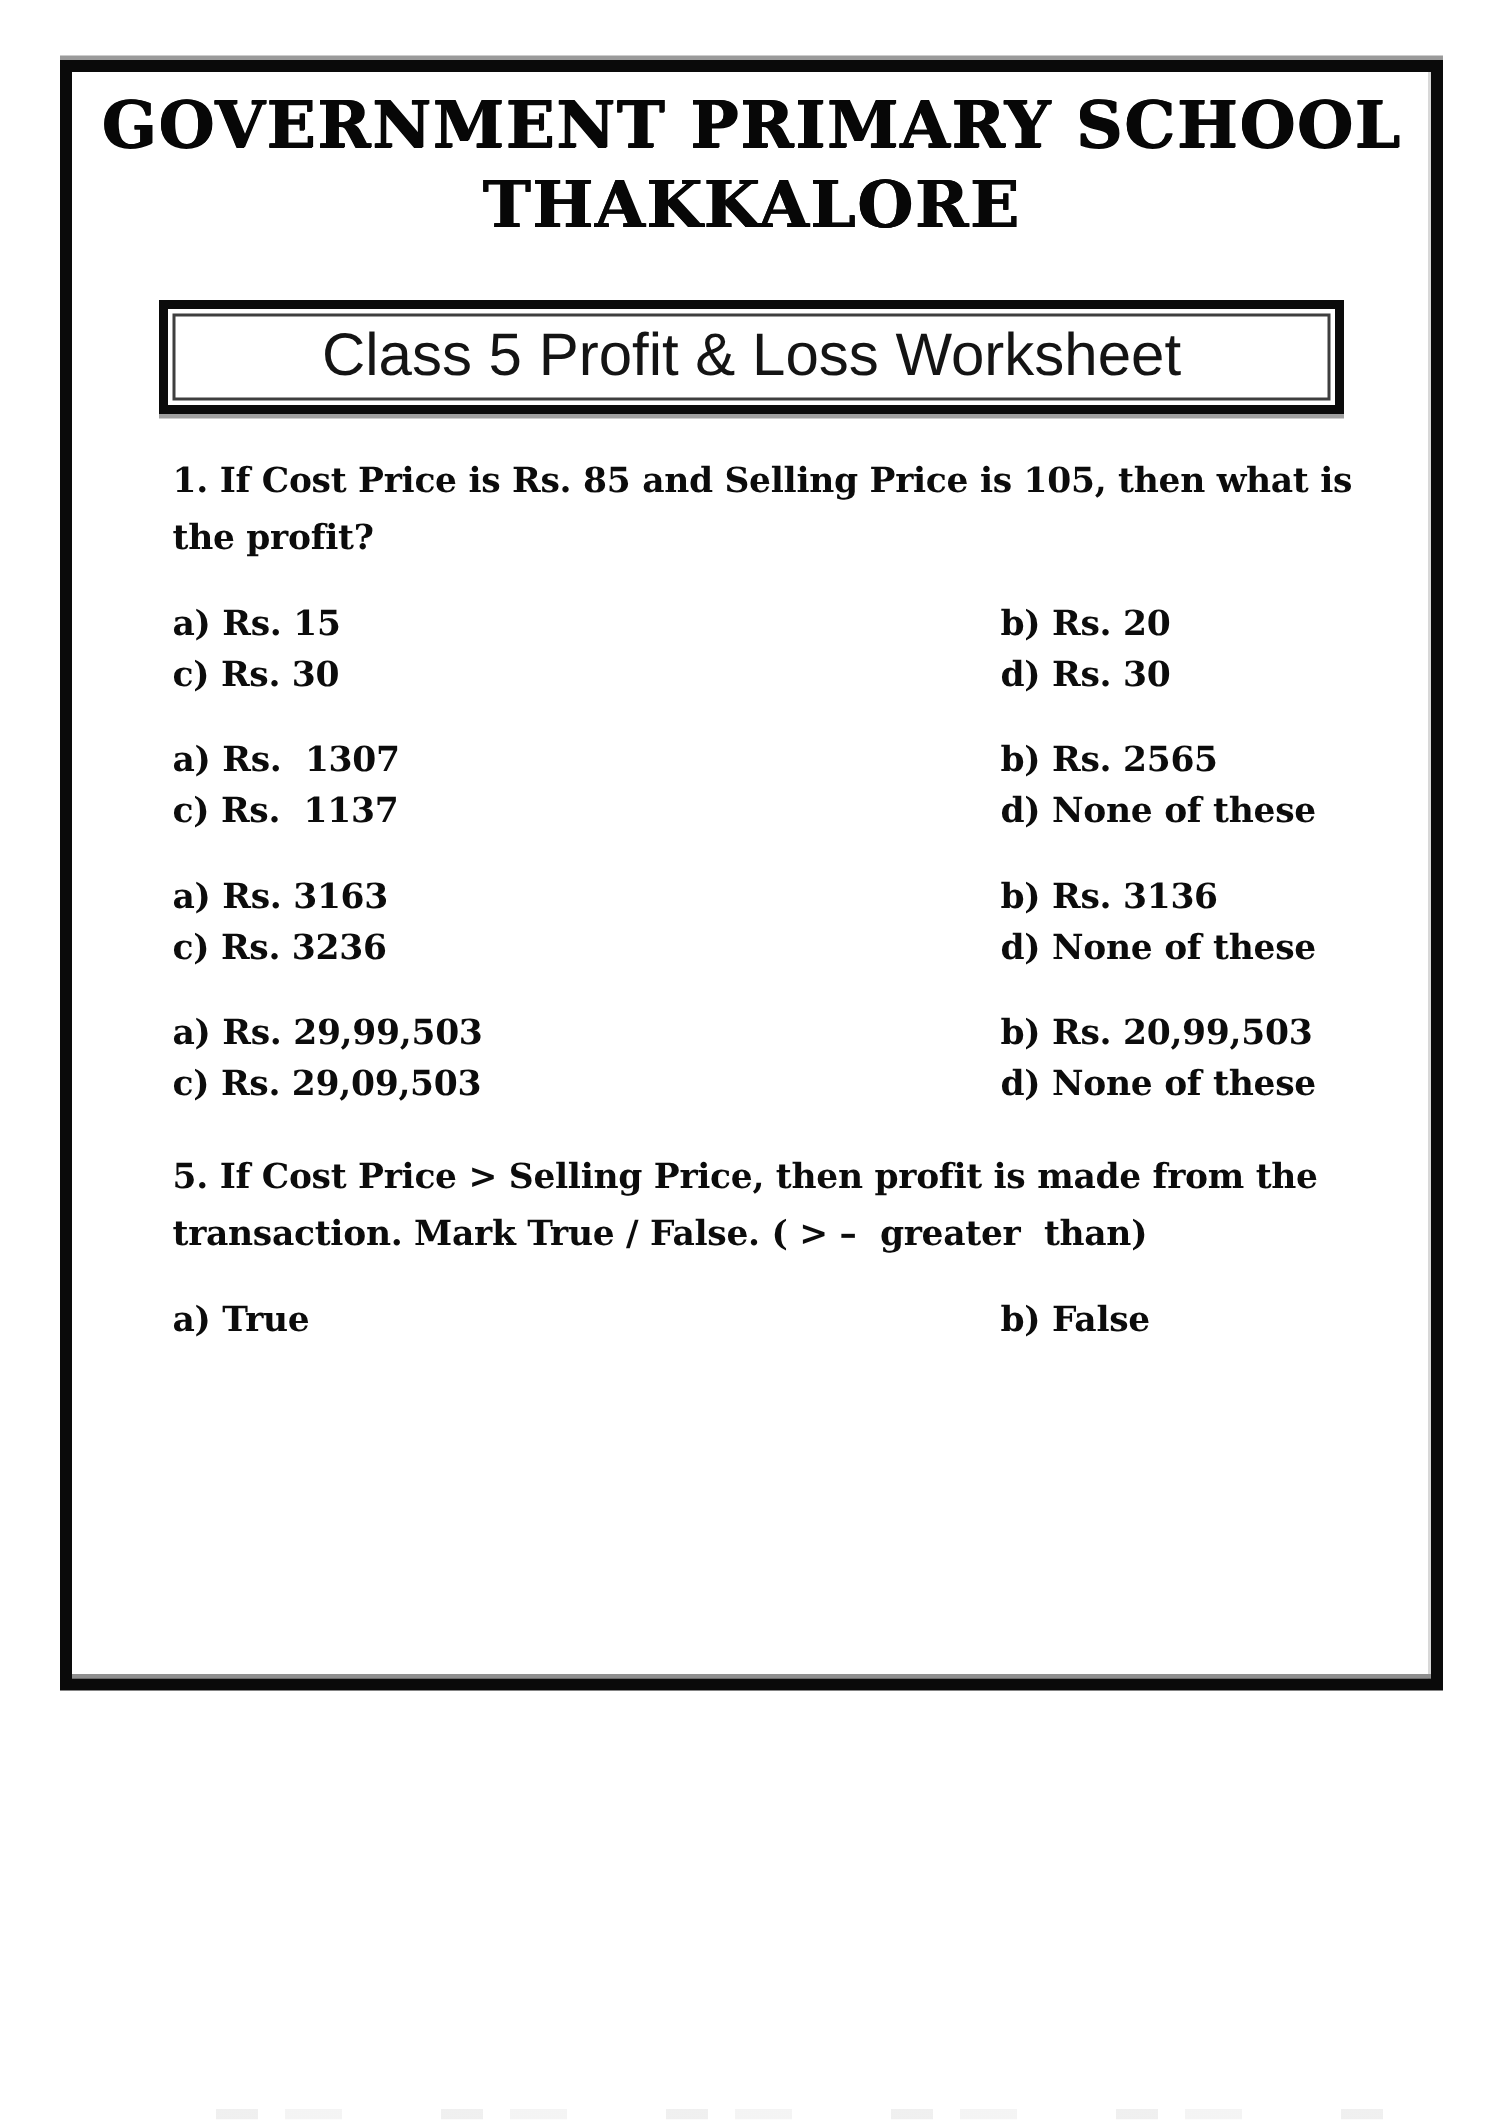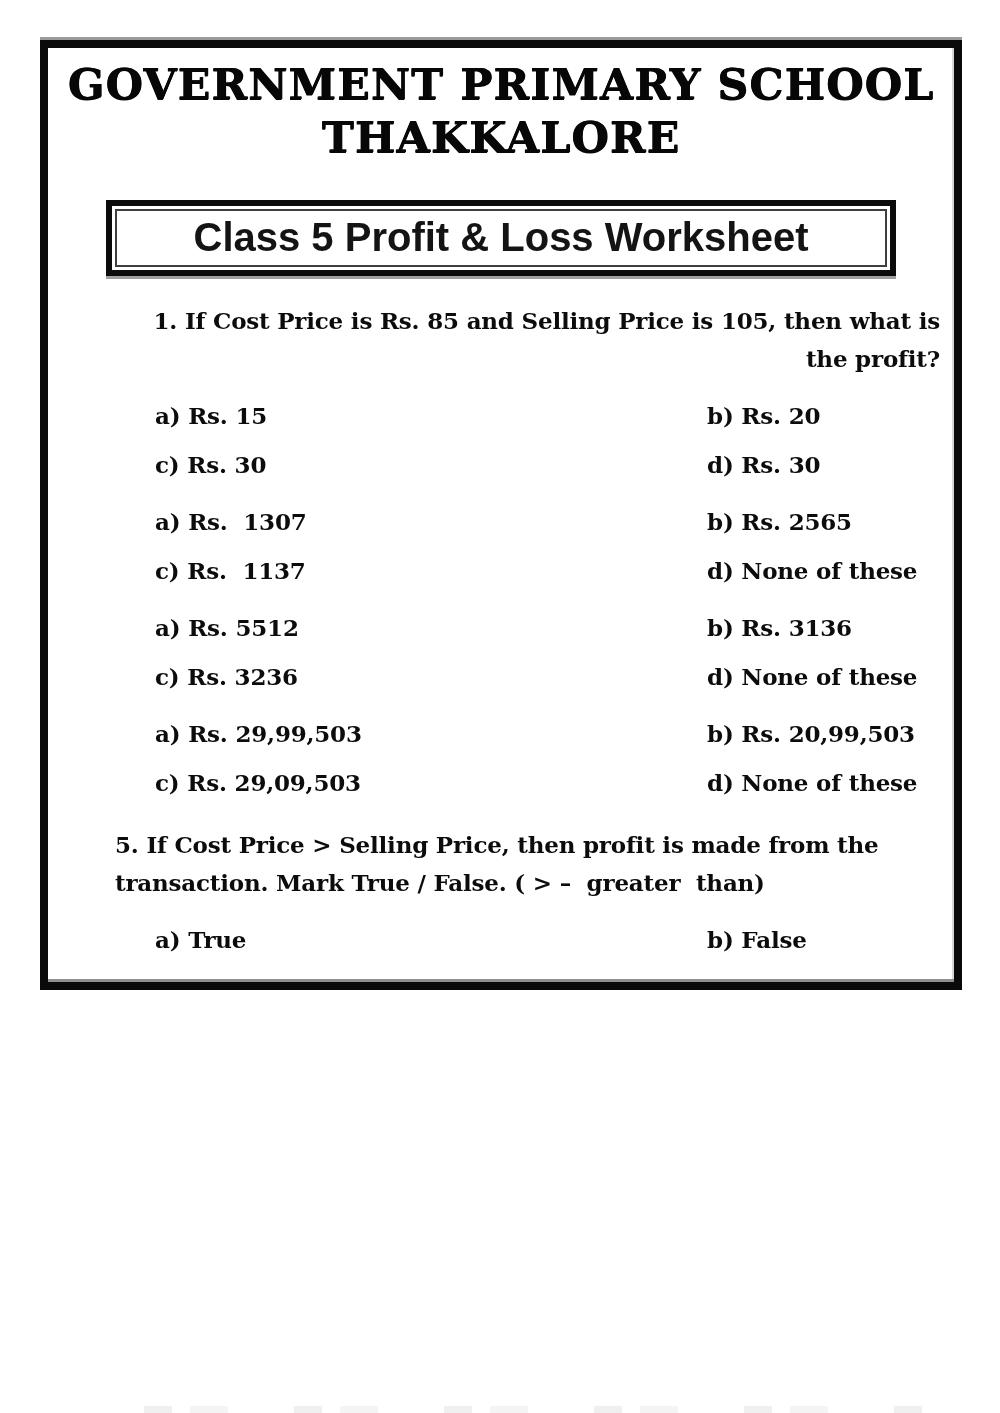--- a/index.html
+++ b/index.html
@@ -13,21 +13,21 @@
     overflow: hidden;
   }
   .page {
     position: absolute; inset: 0;
     background: #ffffff;
   }
   
   .frame {
     position: absolute;
     left: 40px; top: 40px;
-    width: 922px; height: 950px;
+    width: 922px; height: 1087px;
     background: #ffffff;
     border: 8px solid #0a0a0a;
     box-shadow: 0 -3px 0 #9a9a9a,
                 inset 0 -3px 0 #8f8f8f,
                 inset -2px 0 0 #d8d8d8;
   }
   
   .school-header {
     padding-top: 10px;
     text-align: center;
@@ -48,48 +48,47 @@
     box-shadow: 0 3px 0 #a0a0a0;
     padding: 3px;
   }
   .title-box-inner {
     border: 2px solid #3f3f3f;
     text-align: center;
     padding: 2px 0 4px 0;
   }
   .title-text {
     font-family: "Liberation Sans", sans-serif;
-    font-weight: bold;
+    font-weight: normal;
     font-size: 40px;
     line-height: 48px;
     color: #141414;
     letter-spacing: 0;
   }
   
   .questions {
     padding: 0 14px 0 67px;
   }
   .question { margin-top: 30px; }
-  .question:first-child { margin-top: 26px; text-align: right; }
+  .question:first-child { margin-top: 26px; }
   .q-text {
     margin: 0;
     font-weight: bold;
     font-size: 23px;
     line-height: 38px;
     letter-spacing: -0.2px;
     white-space: pre-wrap;
     color: #0c0c0c;
   }
   .options {
     margin-top: 24px;
     display: grid;
     grid-template-columns: 552px auto;
-    row-gap: 22px;
+    row-gap: 7px;
     align-items: start;
-    margin-left: 40px;
   }
   .opt {
     font-weight: bold;
     font-size: 23px;
     line-height: 27px;
     letter-spacing: -0.2px;
     white-space: pre-wrap;
     color: #0c0c0c;
     cursor: pointer;
     width: max-content;
@@ -139,21 +138,21 @@
         <div class="options">
           <span class="opt">a) Rs.  1307</span>
           <span class="opt">b) Rs. 2565</span>
           <span class="opt">c) Rs.  1137</span>
           <span class="opt">d) None of these</span>
         </div>
       </section>
 
       <section class="question">
         <div class="options">
-          <span class="opt">a) Rs. 5512</span>
+          <span class="opt">a) Rs. 3163</span>
           <span class="opt">b) Rs. 3136</span>
           <span class="opt">c) Rs. 3236</span>
           <span class="opt">d) None of these</span>
         </div>
       </section>
 
       <section class="question">
         <div class="options">
           <span class="opt">a) Rs. 29,99,503</span>
           <span class="opt">b) Rs. 20,99,503</span>

